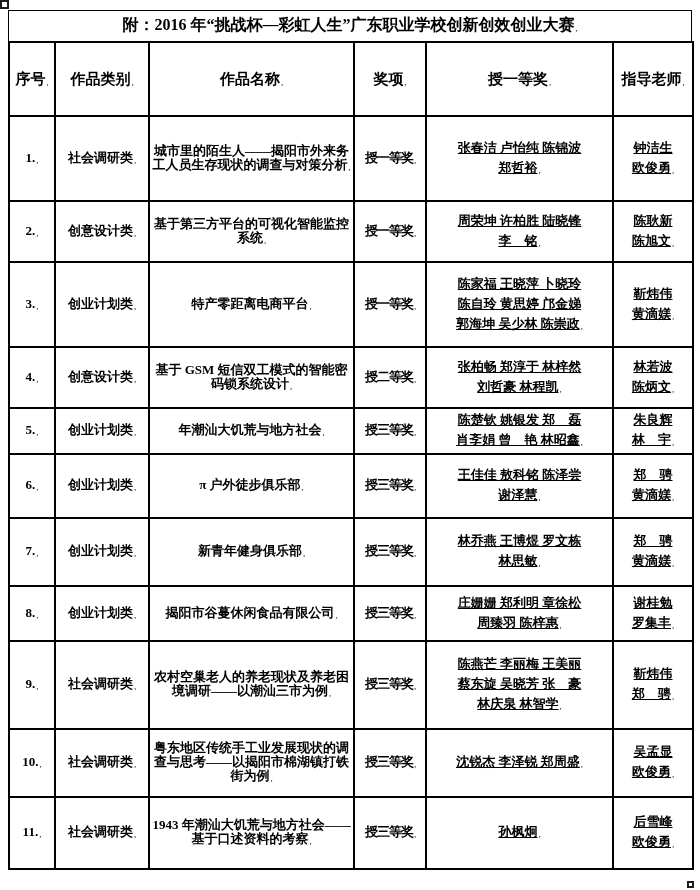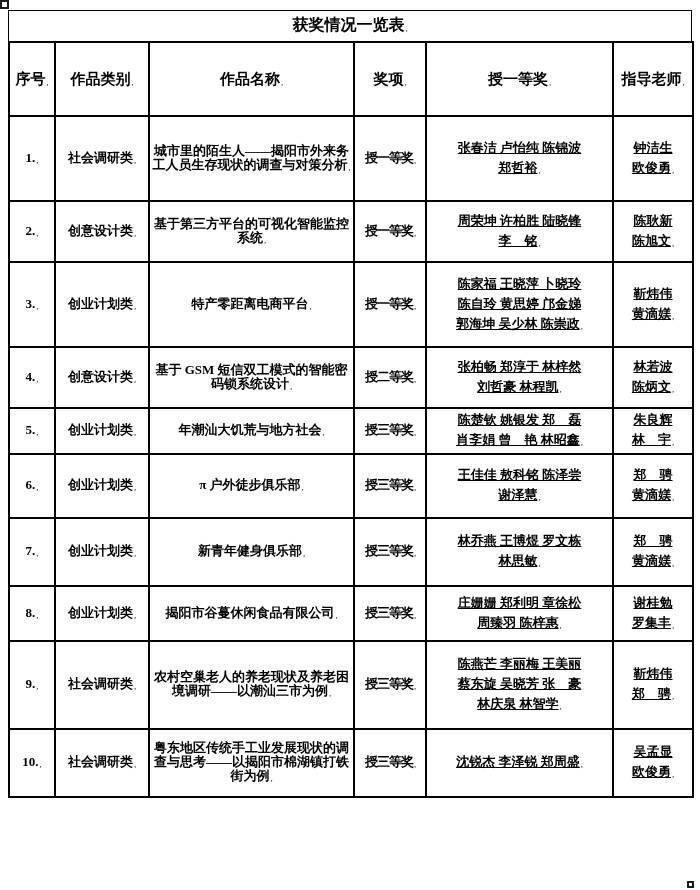--- a/index.html
+++ b/index.html
@@ -60,21 +60,21 @@
     vertical-align:-1px;font-weight:400;
   }
 </style>
 </head>
 <body>
 
 <div class="handle-tl"></div>
 
 <div class="sheet">
   <div class="title-box">
-    <div class="title-line pm">获奖情况一览表</div>
+    <div class="title-line pm">附：2016 年“挑战杯—彩虹人生”广东职业学校创新创效创业大赛</div>
   </div>
 
   <table>
     <colgroup>
       <col class="c1">
         <col class="c2">
         <col class="c3">
         <col class="c4">
         <col class="c5">
         <col class="c6">
@@ -184,17 +184,26 @@
   </tr>
         <tr>
     <td class="c-no pm">10.</td>
     <td class="c-cat pm">社会调研类</td>
     <td class="c-name pm">粤东地区传统手工业发展现状的调查与思考——以揭阳市棉湖镇打铁街为例</td>
     <td class="c-award pm">授三等奖</td>
     <td class="c-mem pm">沈锐杰 李泽锐 郑周盛</td>
     <td class="c-adv pm">吴孟显
 欧俊勇</td>
   </tr>
+        <tr>
+    <td class="c-no pm">11.</td>
+    <td class="c-cat pm">社会调研类</td>
+    <td class="c-name pm">1943 年潮汕大饥荒与地方社会——基于口述资料的考察</td>
+    <td class="c-award pm">授三等奖</td>
+    <td class="c-mem pm">孙枫炯</td>
+    <td class="c-adv pm">后雪峰
+欧俊勇</td>
+  </tr>
       </tbody>
   </table>
 </div>
 
 <div class="handle-br"></div>
 
 </body></html>

